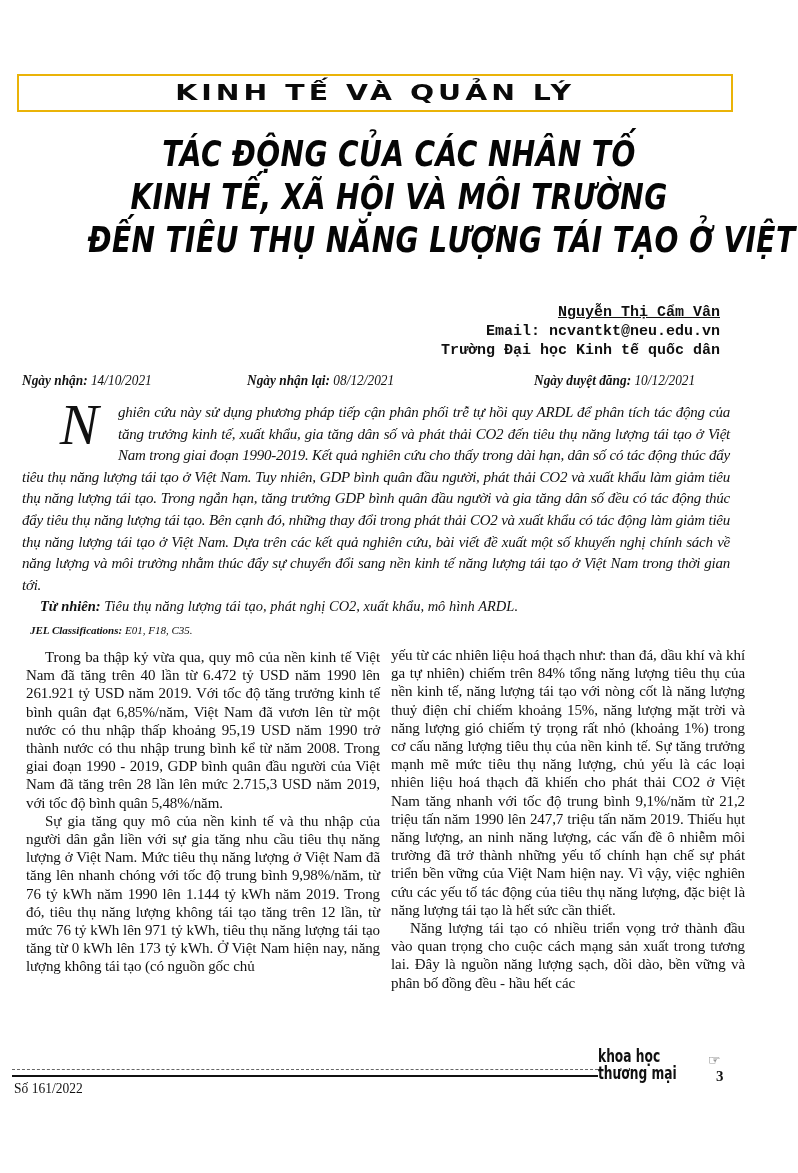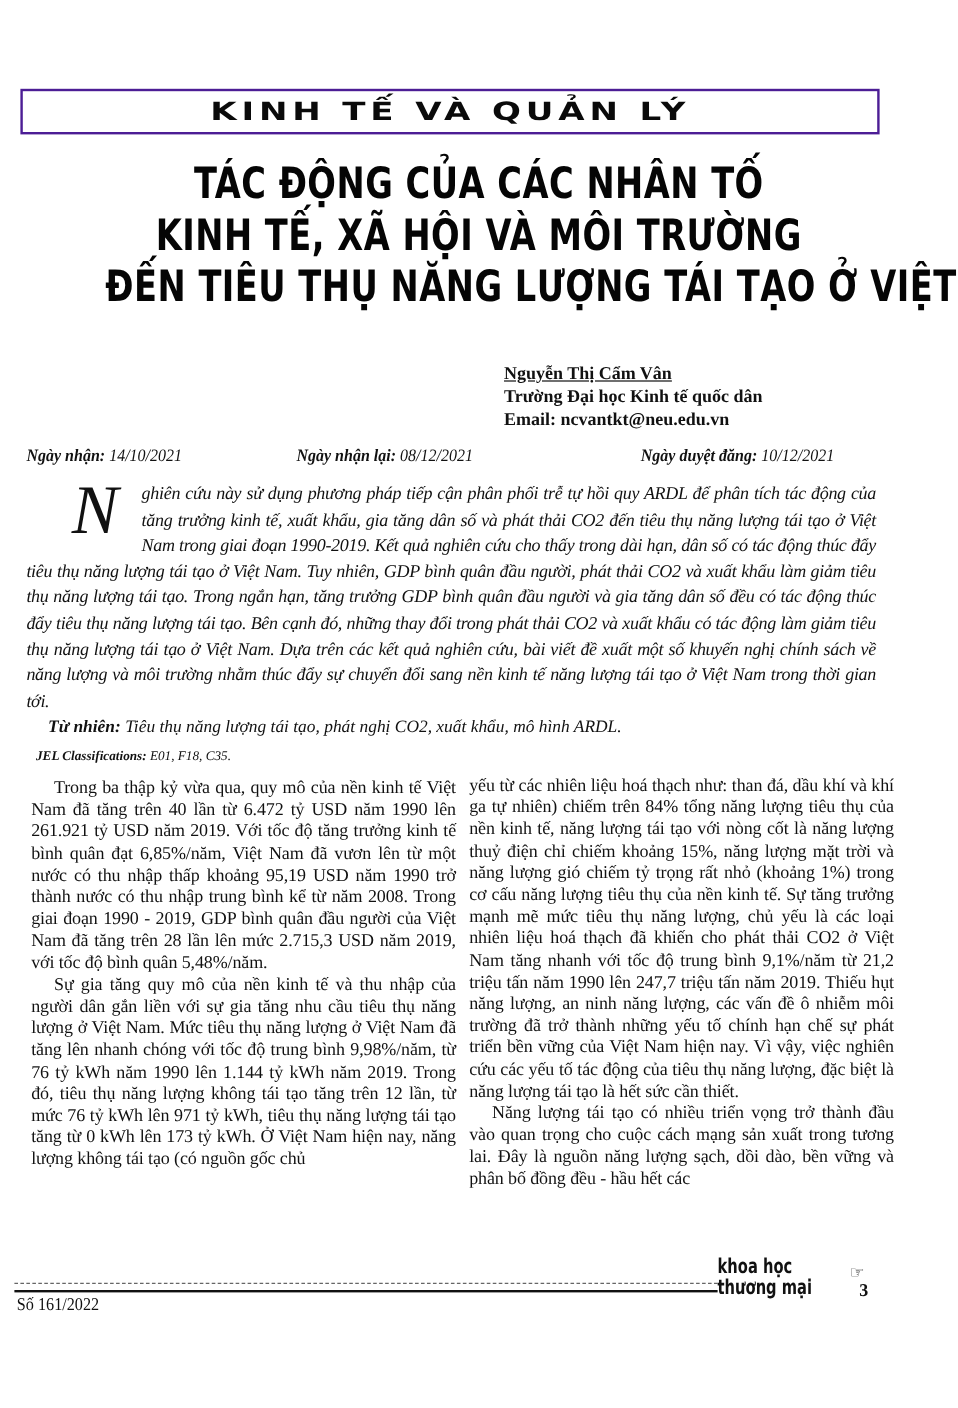--- a/index.html
+++ b/index.html
@@ -1,37 +1,37 @@
 <!DOCTYPE html>
 <html><head>
 <meta charset="utf-8">
 <style>
   html, body { margin: 0; padding: 0; background: #ffffff; }
   body { width: 798px; height: 1173px; position: relative; overflow: hidden; color: #111; font-family: "Liberation Serif", serif; }
 
   .section-header {
     position: absolute; left: 17px; top: 74px; width: 716px; height: 38px;
-    border: 2px solid #4c1d95; box-sizing: border-box;
+    border: 2px solid #eab308; box-sizing: border-box;
     display: flex; align-items: center; justify-content: center;
   }
   .section-header span {
     font-family: "DejaVu Sans", sans-serif; font-weight: 900; font-size: 21px;
     letter-spacing: 3px; transform: scaleX(1.35); display: inline-block; color: #0a0a0a;
   }
 
   .title {
     position: absolute; left: 0; top: 132px; width: 798px; text-align: center;
     font-family: "DejaVu Sans", sans-serif; font-weight: 900; font-size: 36px; line-height: 43px;
-    letter-spacing: 0.5px; color: #050505;
+    letter-spacing: 0.5px; color: #050505; font-style: italic;
   }
   .title div { transform: scaleX(0.78); transform-origin: center; white-space: nowrap; }
 
   .author-block {
-    position: absolute; left: 420px; top: 303px; width: 300px; text-align: left;
-    font-family: Liberation Serif, serif; font-weight: bold; font-size: 15px; line-height: 19px;
+    position: absolute; left: 420px; top: 303px; width: 300px; text-align: right;
+    font-family: Liberation Mono, monospace; font-weight: bold; font-size: 15px; line-height: 19px;
   }
   .author-name { text-decoration: underline; }
 
   .dates {
     position: absolute; top: 372px; left: 22px; width: 740px;
     font-family: "Liberation Serif", serif; font-style: italic; font-size: 14.5px;
   }
   .dates .d { position: absolute; white-space: nowrap; transform: scaleX(0.92); transform-origin: left; }
   .dates b { font-weight: bold; }
 
@@ -95,22 +95,22 @@
 </div>
 
 <div class="title">
   <div>TÁC ĐỘNG CỦA CÁC NHÂN TỐ</div>
   <div>KINH TẾ, XÃ HỘI VÀ MÔI TRƯỜNG</div>
   <div>ĐẾN TIÊU THỤ NĂNG LƯỢNG TÁI TẠO Ở VIỆT NAM</div>
 </div>
 
 <div class="author-block">
   <div class="author-name">Nguyễn Thị Cẩm Vân</div>
+  <div>Email: ncvantkt@neu.edu.vn</div>
   <div>Trường Đại học Kinh tế quốc dân</div>
-  <div>Email: ncvantkt@neu.edu.vn</div>
 </div>
 
 <div class="dates">
   <div class="d" style="left:0;">
     <b>Ngày nhận:</b>
     <span>14/10/2021</span>
   </div>
   <div class="d" style="left:225px;">
     <b>Ngày nhận lại:</b>
     <span>08/12/2021</span>

